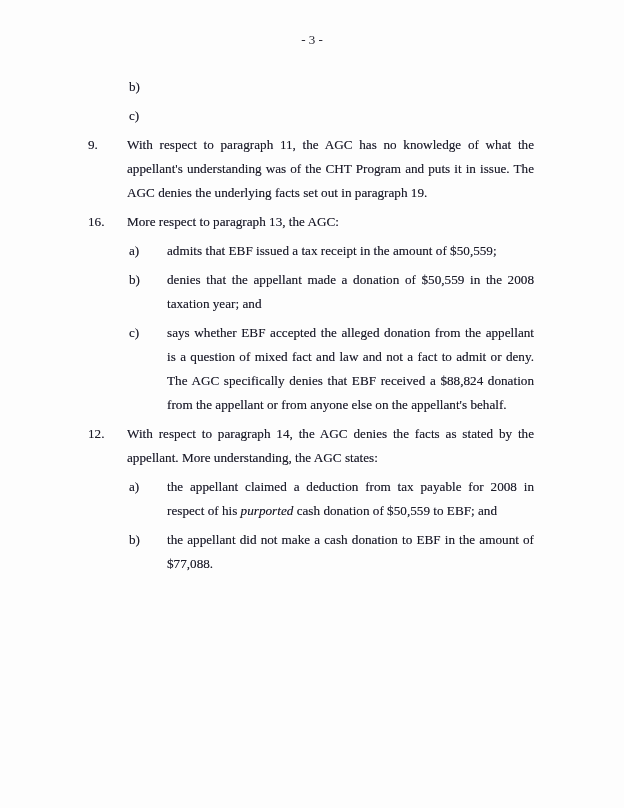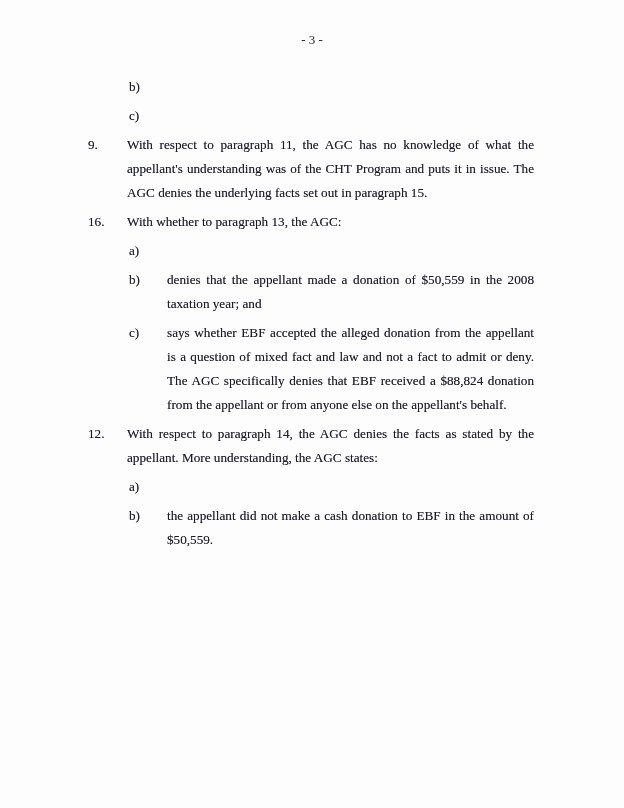--- a/index.html
+++ b/index.html
@@ -61,50 +61,52 @@
     <div class="item sub">
       <span class="label">b)</span>
     </div>
 
     <div class="item sub">
       <span class="label">c)</span>
     </div>
 
     <div class="item">
       <span class="label">9.</span>
-      <div class="text">With respect to paragraph 11, the AGC has no knowledge of what the appellant's understanding was of the CHT Program and puts it in issue.  The AGC denies the underlying facts set out in paragraph 15.</div>
+      <div class="text">With respect to paragraph 11, the AGC has no knowledge of what the appellant's understanding was of the CHT Program and puts it in issue.  The AGC denies the underlying facts set out in paragraph 19.</div>
     </div>
 
     <div class="item">
       <span class="label">16.</span>
-      <div class="text">With whether to paragraph 13, the AGC:</div>
+      <div class="text">More respect to paragraph 13, the AGC:</div>
     </div>
 
     <div class="item sub">
       <span class="label">a)</span>
+      <div class="text">admits that EBF issued a tax receipt in the amount of $50,559;</div>
     </div>
 
     <div class="item sub">
       <span class="label">b)</span>
       <div class="text">denies that the appellant made a donation of $50,559 in the 2008 taxation year; and</div>
     </div>
 
     <div class="item sub">
       <span class="label">c)</span>
       <div class="text">says whether EBF accepted the alleged donation from the appellant is a question of mixed fact and law and not a fact to admit or deny. The AGC specifically denies that EBF received a $88,824 donation from the appellant or from anyone else on the appellant's behalf.</div>
     </div>
 
     <div class="item">
       <span class="label">12.</span>
       <div class="text">With respect to paragraph 14, the AGC denies the facts as stated by the appellant. More understanding, the AGC states:</div>
     </div>
 
     <div class="item sub">
       <span class="label">a)</span>
+      <div class="text"><span>the appellant claimed a deduction from tax payable for 2008 in respect of his </span><i>purported</i><span> cash donation of $50,559 to EBF; and</span></div>
     </div>
 
     <div class="item sub">
       <span class="label">b)</span>
-      <div class="text">the appellant did not make a cash donation to EBF in the amount of $50,559.</div>
+      <div class="text">the appellant did not make a cash donation to EBF in the amount of $77,088.</div>
     </div>
 
   </div>
 </div>
 
 </body></html>

